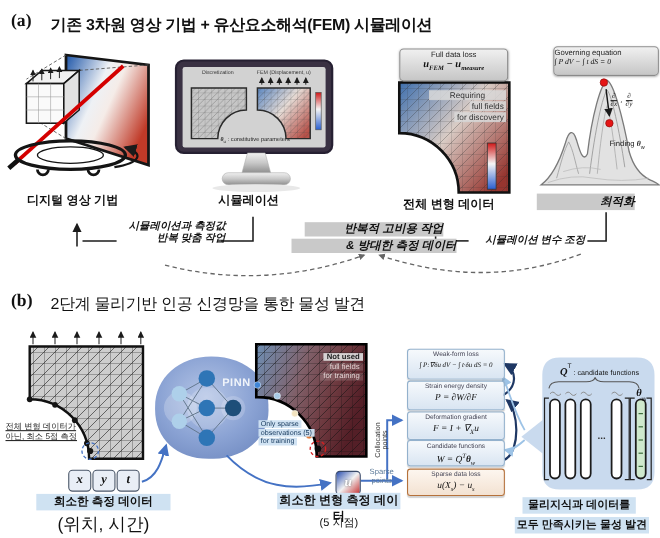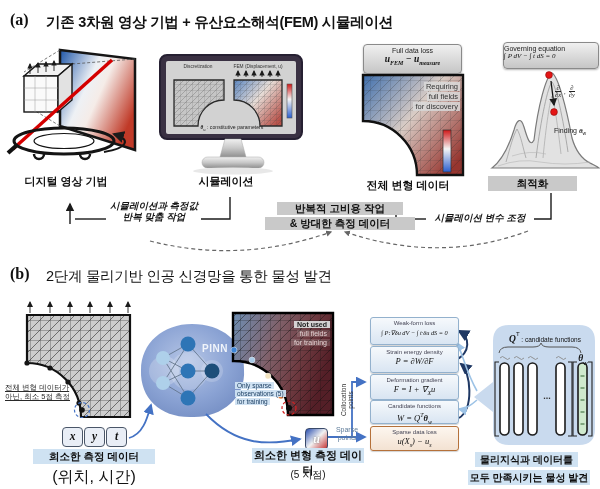--- a/index.html
+++ b/index.html
@@ -1,23 +1,23 @@
 <!DOCTYPE html>
 <html><head>
 <meta charset="utf-8">
 <style>
   html,body{margin:0;padding:0;background:#fff;}
   #fig{position:relative;width:600px;height:489px;background:#fff;overflow:hidden;
        font-family:"Liberation Sans",sans-serif;color:#111;}
   .abs{position:absolute;}
   .ser{font-family:"Liberation Serif",serif;}
   .hl{position:absolute;background:#cfe2f2;color:#111;font-weight:bold;text-align:center;}
-  .gb{position:absolute;background:#c9c9c9;color:#111;font-weight:bold;text-align:center;}
+  .gb{position:absolute;background:#c9c9c9;color:#111;font-weight:bold;text-align:right;font-style:italic;}
   .cap{position:absolute;font-weight:bold;font-size:11px;text-align:center;color:#111;}
-  .note{position:absolute;font-style:italic;font-weight:bold;font-size:9.5px;text-align:center;color:#161616;}
+  .note{position:absolute;font-style:italic;font-weight:bold;font-size:9.5px;text-align:right;color:#161616;}
   .sb{position:absolute;left:370px;width:87px;border:1px solid #93b1cd;border-radius:3px;
       background:linear-gradient(180deg,#f6f9fc,#d9e5f2);text-align:center;
       box-shadow:0 1px 1px rgba(0,0,0,.18);}
   .sb .t{font-size:6px;color:#445;padding-top:2px;line-height:7px;}
   .sb .e{font-family:"Liberation Serif",serif;font-style:italic;font-size:8.5px;line-height:11px;color:#101010;}
   .sb.sparse{border:1.2px solid #b5713a;background:linear-gradient(180deg,#fdf6ef,#f3e2d2);}
   .frac{display:inline-flex;flex-direction:column;align-items:center;line-height:6px;}
   .frac .fd{border-top:0.5px solid #222;}
   sub{font-size:6px;} sup{font-size:6px;}
   svg{position:absolute;left:0;top:0;}
@@ -286,21 +286,21 @@
 </div>
 
 <div class="abs" style="left:363px;top:44px;width:97px;height:28px;background:linear-gradient(180deg,#f0f0f0,#c6c6c6);border:1px solid #8a8a8a;border-radius:4px;box-shadow:0 1px 2px rgba(0,0,0,.3);text-align:center;">
   <div style="font-size:7px;color:#222;margin-top:2px;">Full data loss</div>
   <div class="ser" style="font-size:9.5px;font-weight:bold;font-style:italic;line-height:11px;">
     <span>u</span><sub>FEM</sub><span> − u</span><sub>measure</sub>
   </div>
 </div>
 
 <div class="abs" style="left:378px;top:83px;width:82px;text-align:right;font-size:7.5px;color:#333;line-height:8px;">
-  <div style="margin-bottom:2px;"><span style="background:rgba(217,217,217,.85);padding:0 2px;">Requiring</span></div>
+  <div style="margin-bottom:2px;"><span style="background:rgba(217,217,217,.85);padding:0 19px;">Requiring</span></div>
   <div style="margin-bottom:2px;"><span style="background:rgba(217,217,217,.85);padding:0 2px;">full fields</span></div>
   <div><span style="background:rgba(217,217,217,.85);padding:0 2px;text-align:right;">for discovery</span></div>
 </div>
 
 <div class="abs" style="left:503px;top:42px;width:94px;height:25px;background:linear-gradient(180deg,#f0f0f0,#c6c6c6);border:1px solid #8a8a8a;border-radius:4px;box-shadow:0 1px 2px rgba(0,0,0,.3);text-align:left;">
   <div style="font-size:7px;color:#222;margin-top:2px;">Governing equation</div>
   <div class="ser" style="font-size:7px;font-style:italic;line-height:9px;">∫ P dV − ∫ t dS = 0</div>
 </div>
 
 <div class="abs ser" style="left:555px;top:85px;font-size:6.5px;font-style:italic;color:#222;display:flex;gap:3px;align-items:center;">

